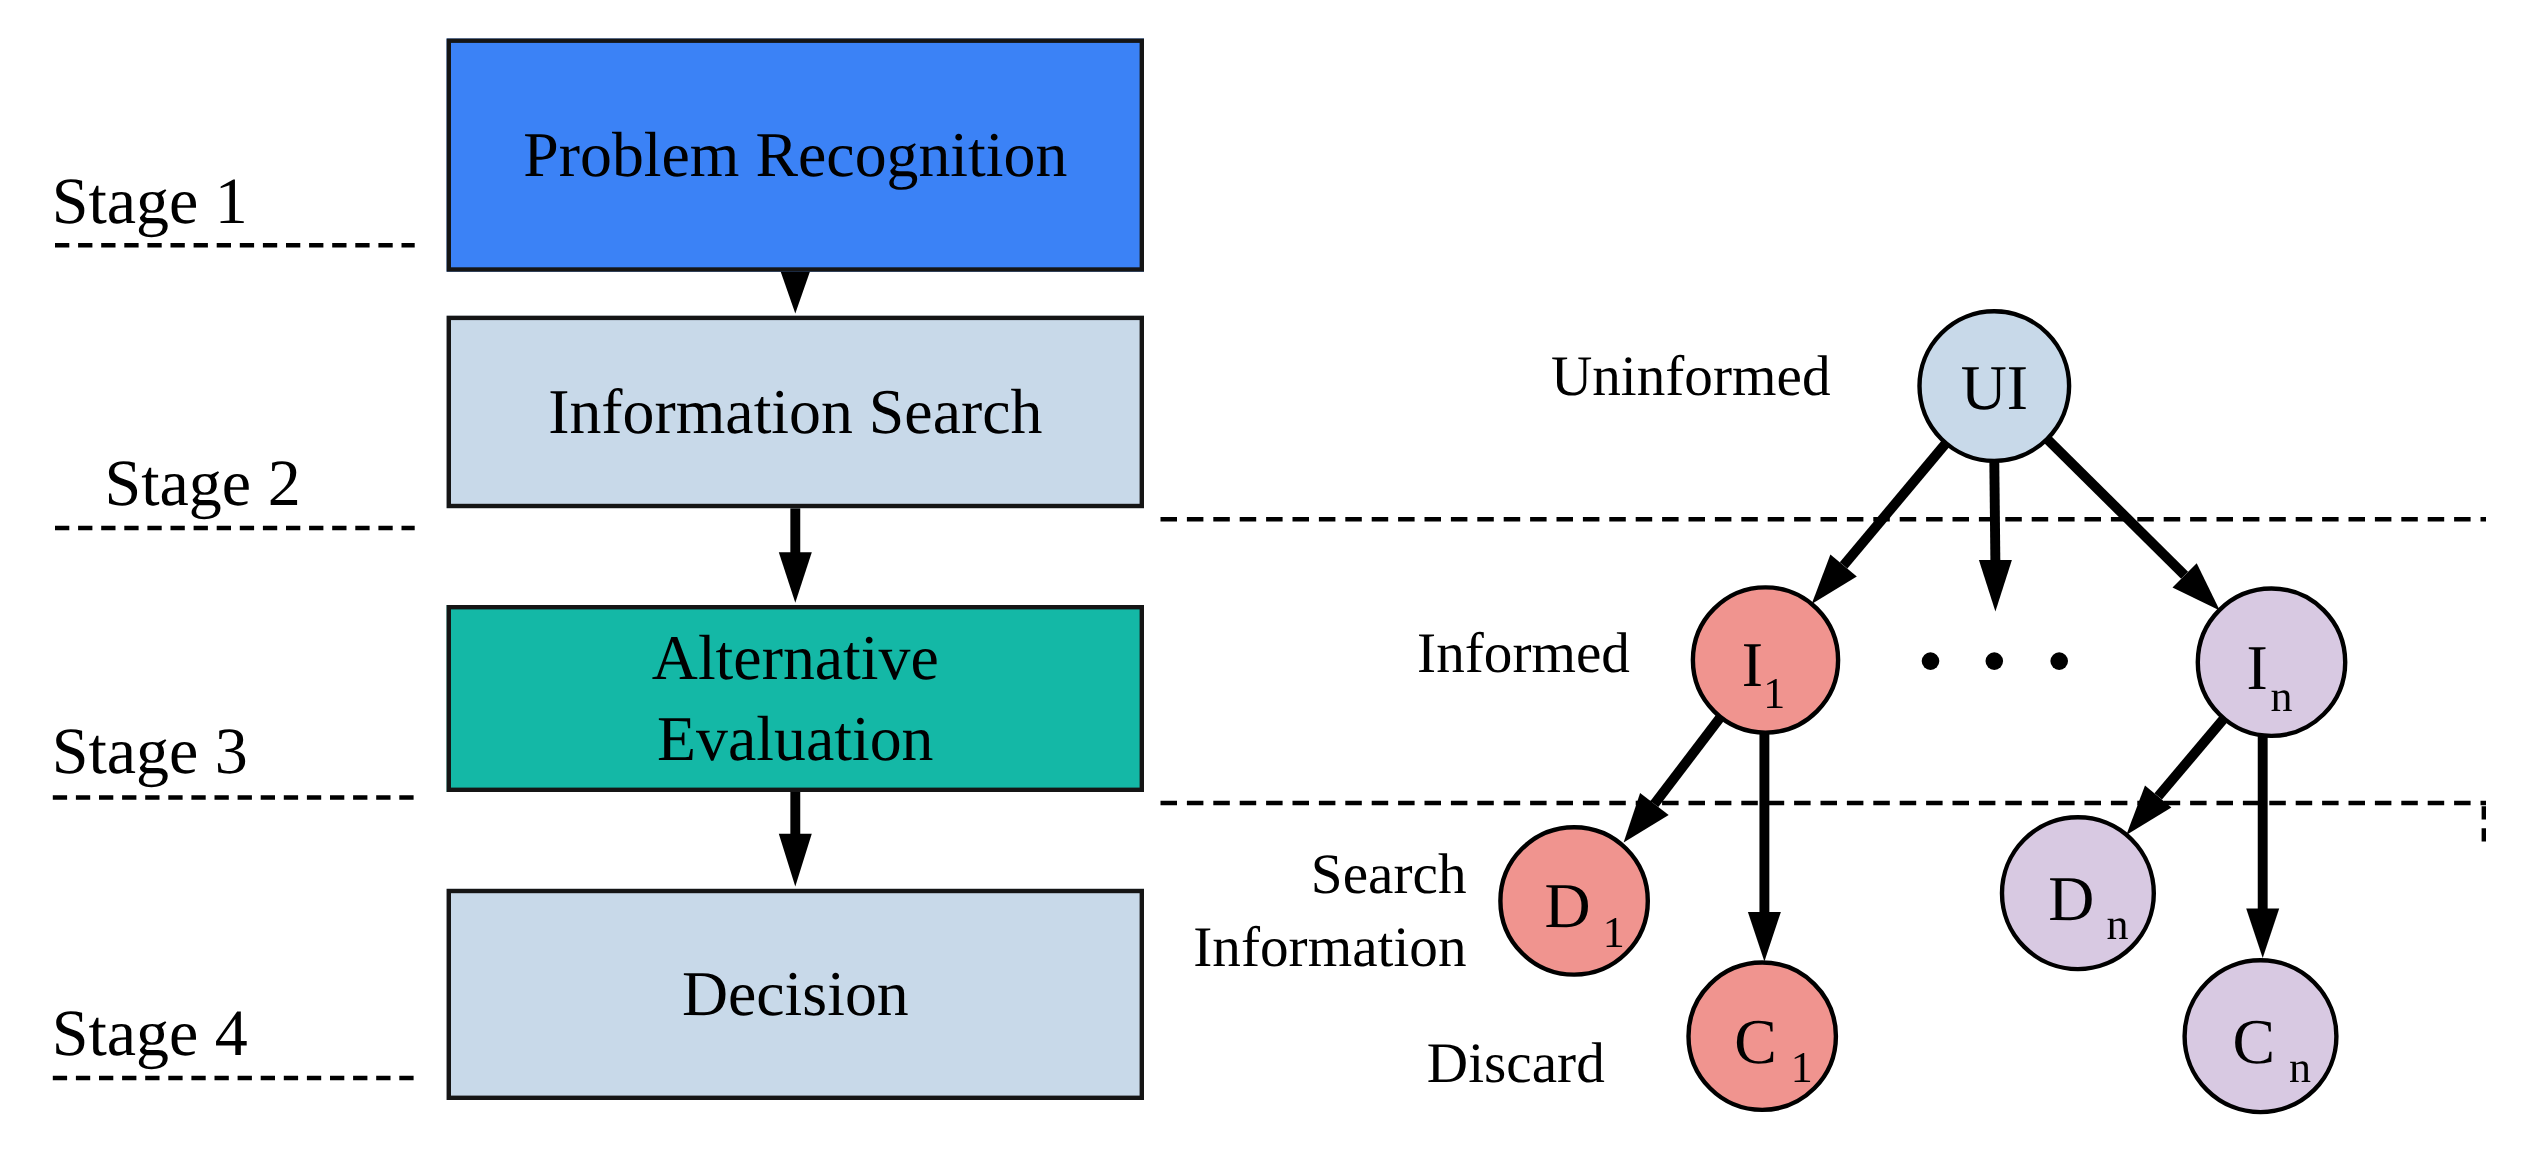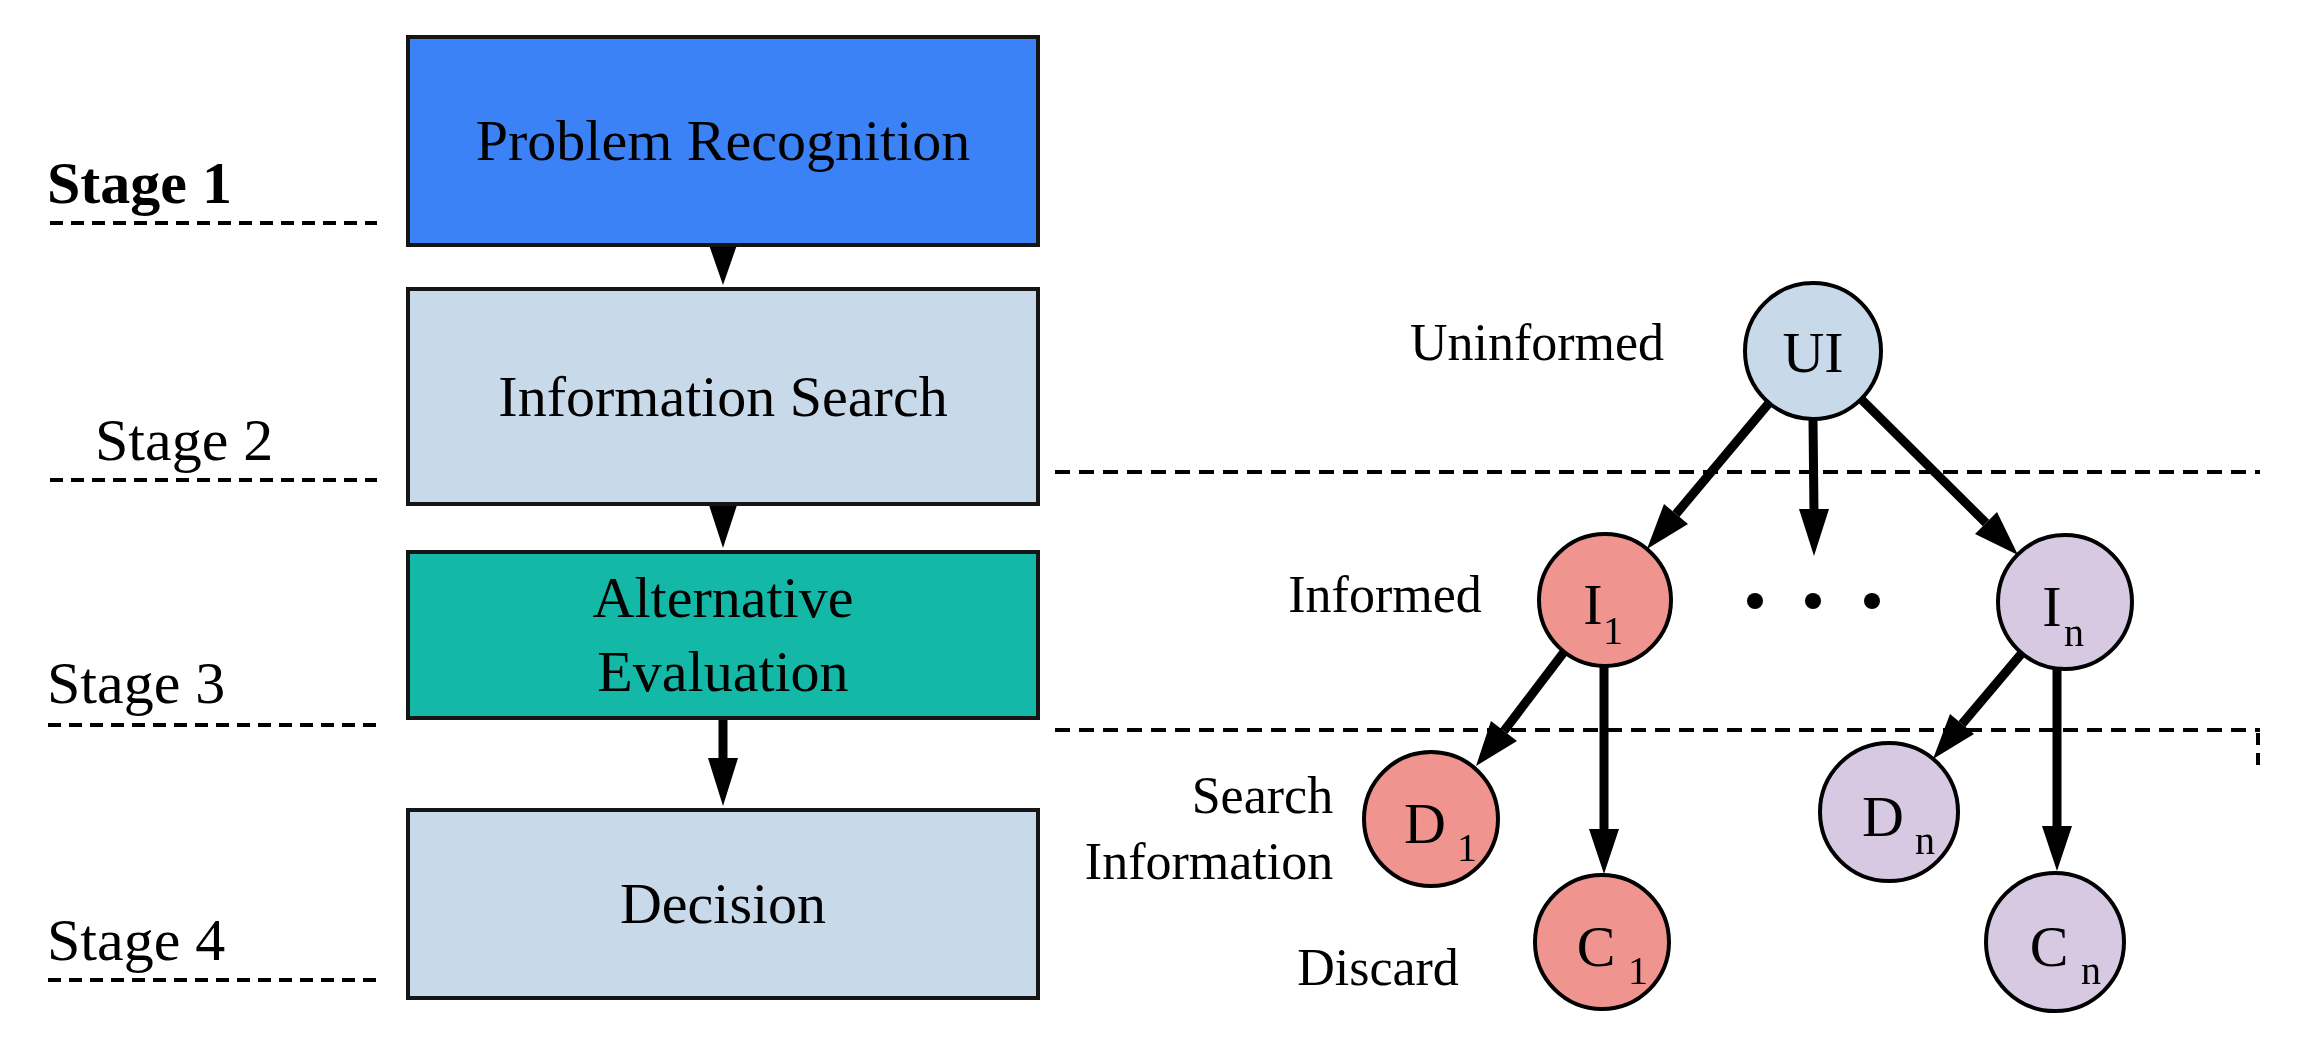--- a/index.html
+++ b/index.html
@@ -118,35 +118,35 @@
       <text class="nodetext" x="2049" y="966" text-anchor="middle">C</text>
       <text class="nodesub" x="2081" y="984">n</text>
     </g>
   </svg>
 
   <div>
     <div class="box" style="top: 35px; height: 212px; background-color: #3b82f6;">
       <div>Problem Recognition</div>
       <div></div>
     </div>
-    <div class="box" style="top: 287px; height: 219px; background-color: rgb(200, 217, 233);">
+    <div class="box" style="top: 287px; height: 175px; background-color: rgb(200, 217, 233);">
       <div>Information Search</div>
       <div></div>
     </div>
     <div class="box" style="top: 550px; height: 170px; background-color: #14b8a6;">
       <div>Alternative</div>
       <div>Evaluation</div>
     </div>
     <div class="box" style="top: 808px; height: 192px; background-color: rgb(200, 217, 233);">
       <div>Decision</div>
       <div></div>
     </div>
   </div>
 
-  <div class="stage-label" style="top:183px;font-weight:bold;">Stage 1</div>
+  <div class="stage-label" style="top:183px;">Stage 1</div>
   <div class="stage-label" style="top:440px;margin-left:48px;">Stage 2</div>
   <div class="stage-label" style="top:683px;">Stage 3</div>
   <div class="stage-label" style="top:940px;">Stage 4</div>
 
   <div>
     <div class="tree-label" style="left:1537px;top:343px;">Uninformed</div>
     <div class="tree-label" style="left:1385px;top:595px;">Informed</div>
     <div class="tree-label" style="left:1209px;top:829px;">
       <div>Search</div>
       <div>Information</div>

